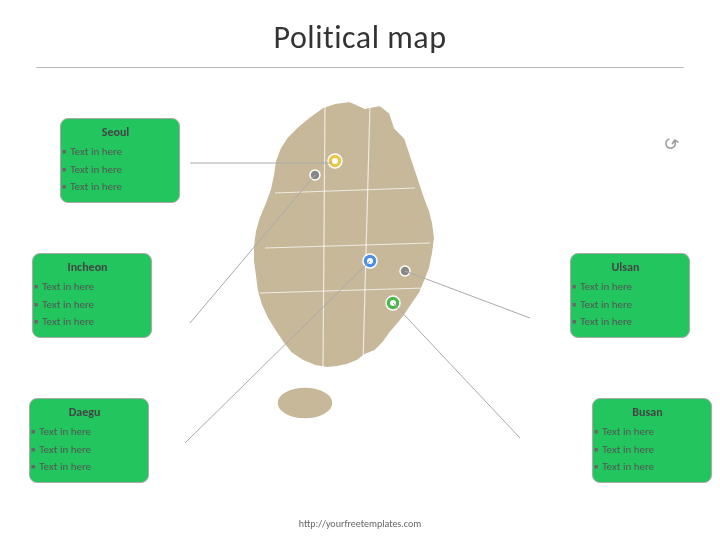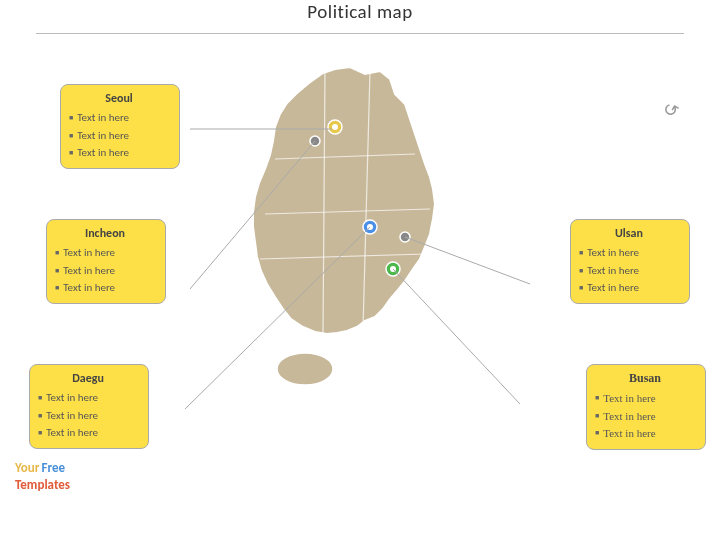--- a/index.html
+++ b/index.html
@@ -7,23 +7,24 @@
       width: 720px;
       height: 540px;
       background: #ffffff;
       font-family: 'Calibri', 'Arial', sans-serif;
       overflow: hidden;
       position: relative;
     }
 
     .page-title {
       text-align: center;
-      font-size: 19px;
+      font-size: 32px;
       font-weight: 400;
       color: #333;
+      padding-top: 18px;
       padding-bottom: 10px;
       letter-spacing: 0.5px;
     }
 
     .divider {
       width: 90%;
       margin: 0 auto;
       border: none;
       border-top: 1.5px solid #bbb;
       margin-bottom: 0;
@@ -31,24 +32,24 @@
 
     .main-content {
       position: relative;
       width: 720px;
       height: 470px;
     }
 
     
     .info-box {
       position: absolute;
-      background: #fde047;
+      background: #22c55e;
       border: 1.5px solid #aaa;
       border-radius: 8px;
-      padding: 6px 10px 6px 8px;
+      padding: 6px 10px 6px 1px;
       min-width: 120px;
     }
     .info-box .box-title {
       font-size: 12px;
       font-weight: 600;
       color: #444;
       text-align: center;
       margin-bottom: 4px;
     }
     .info-box ul {
@@ -70,39 +71,38 @@
       color: #666;
     }
 
     
     .box-seoul {
       left: 60px;
       top: 50px;
     }
     
     .box-incheon {
-      left: 46px;
+      left: 32px;
       top: 185px;
     }
     
     .box-daegu {
       left: 29px;
       top: 330px;
     }
     
     .box-ulsan {
       right: 30px;
       top: 185px;
       margin-left: 16px;
     }
     
     .box-busan {
-      right: 14px;
+      right: 8px;
       top: 330px;
-      font-family: Liberation Serif, serif;
     }
 
     
     .connectors {
       position: absolute;
       top: 0;
       left: 0;
       width: 720px;
       height: 470px;
       pointer-events: none;
@@ -290,24 +290,16 @@
     <div class="box-title">Busan</div>
     <ul>
       <li>Text in here</li>
       <li>Text in here</li>
       <li>Text in here</li>
     </ul>
   </div>
 
   <div class="rotate-arrow">↺</div>
 
-
-  <div class="logo">
-    <div>
-      <span class="your">Your</span>
-      <span class="free">Free</span>
-    </div>
-    <div>
-      <span class="templates">Templates</span>
-    </div>
-  </div>
+  <div class="footer">http://yourfreetemplates.com</div>
+
 
 </div>
 
 </body></html>

